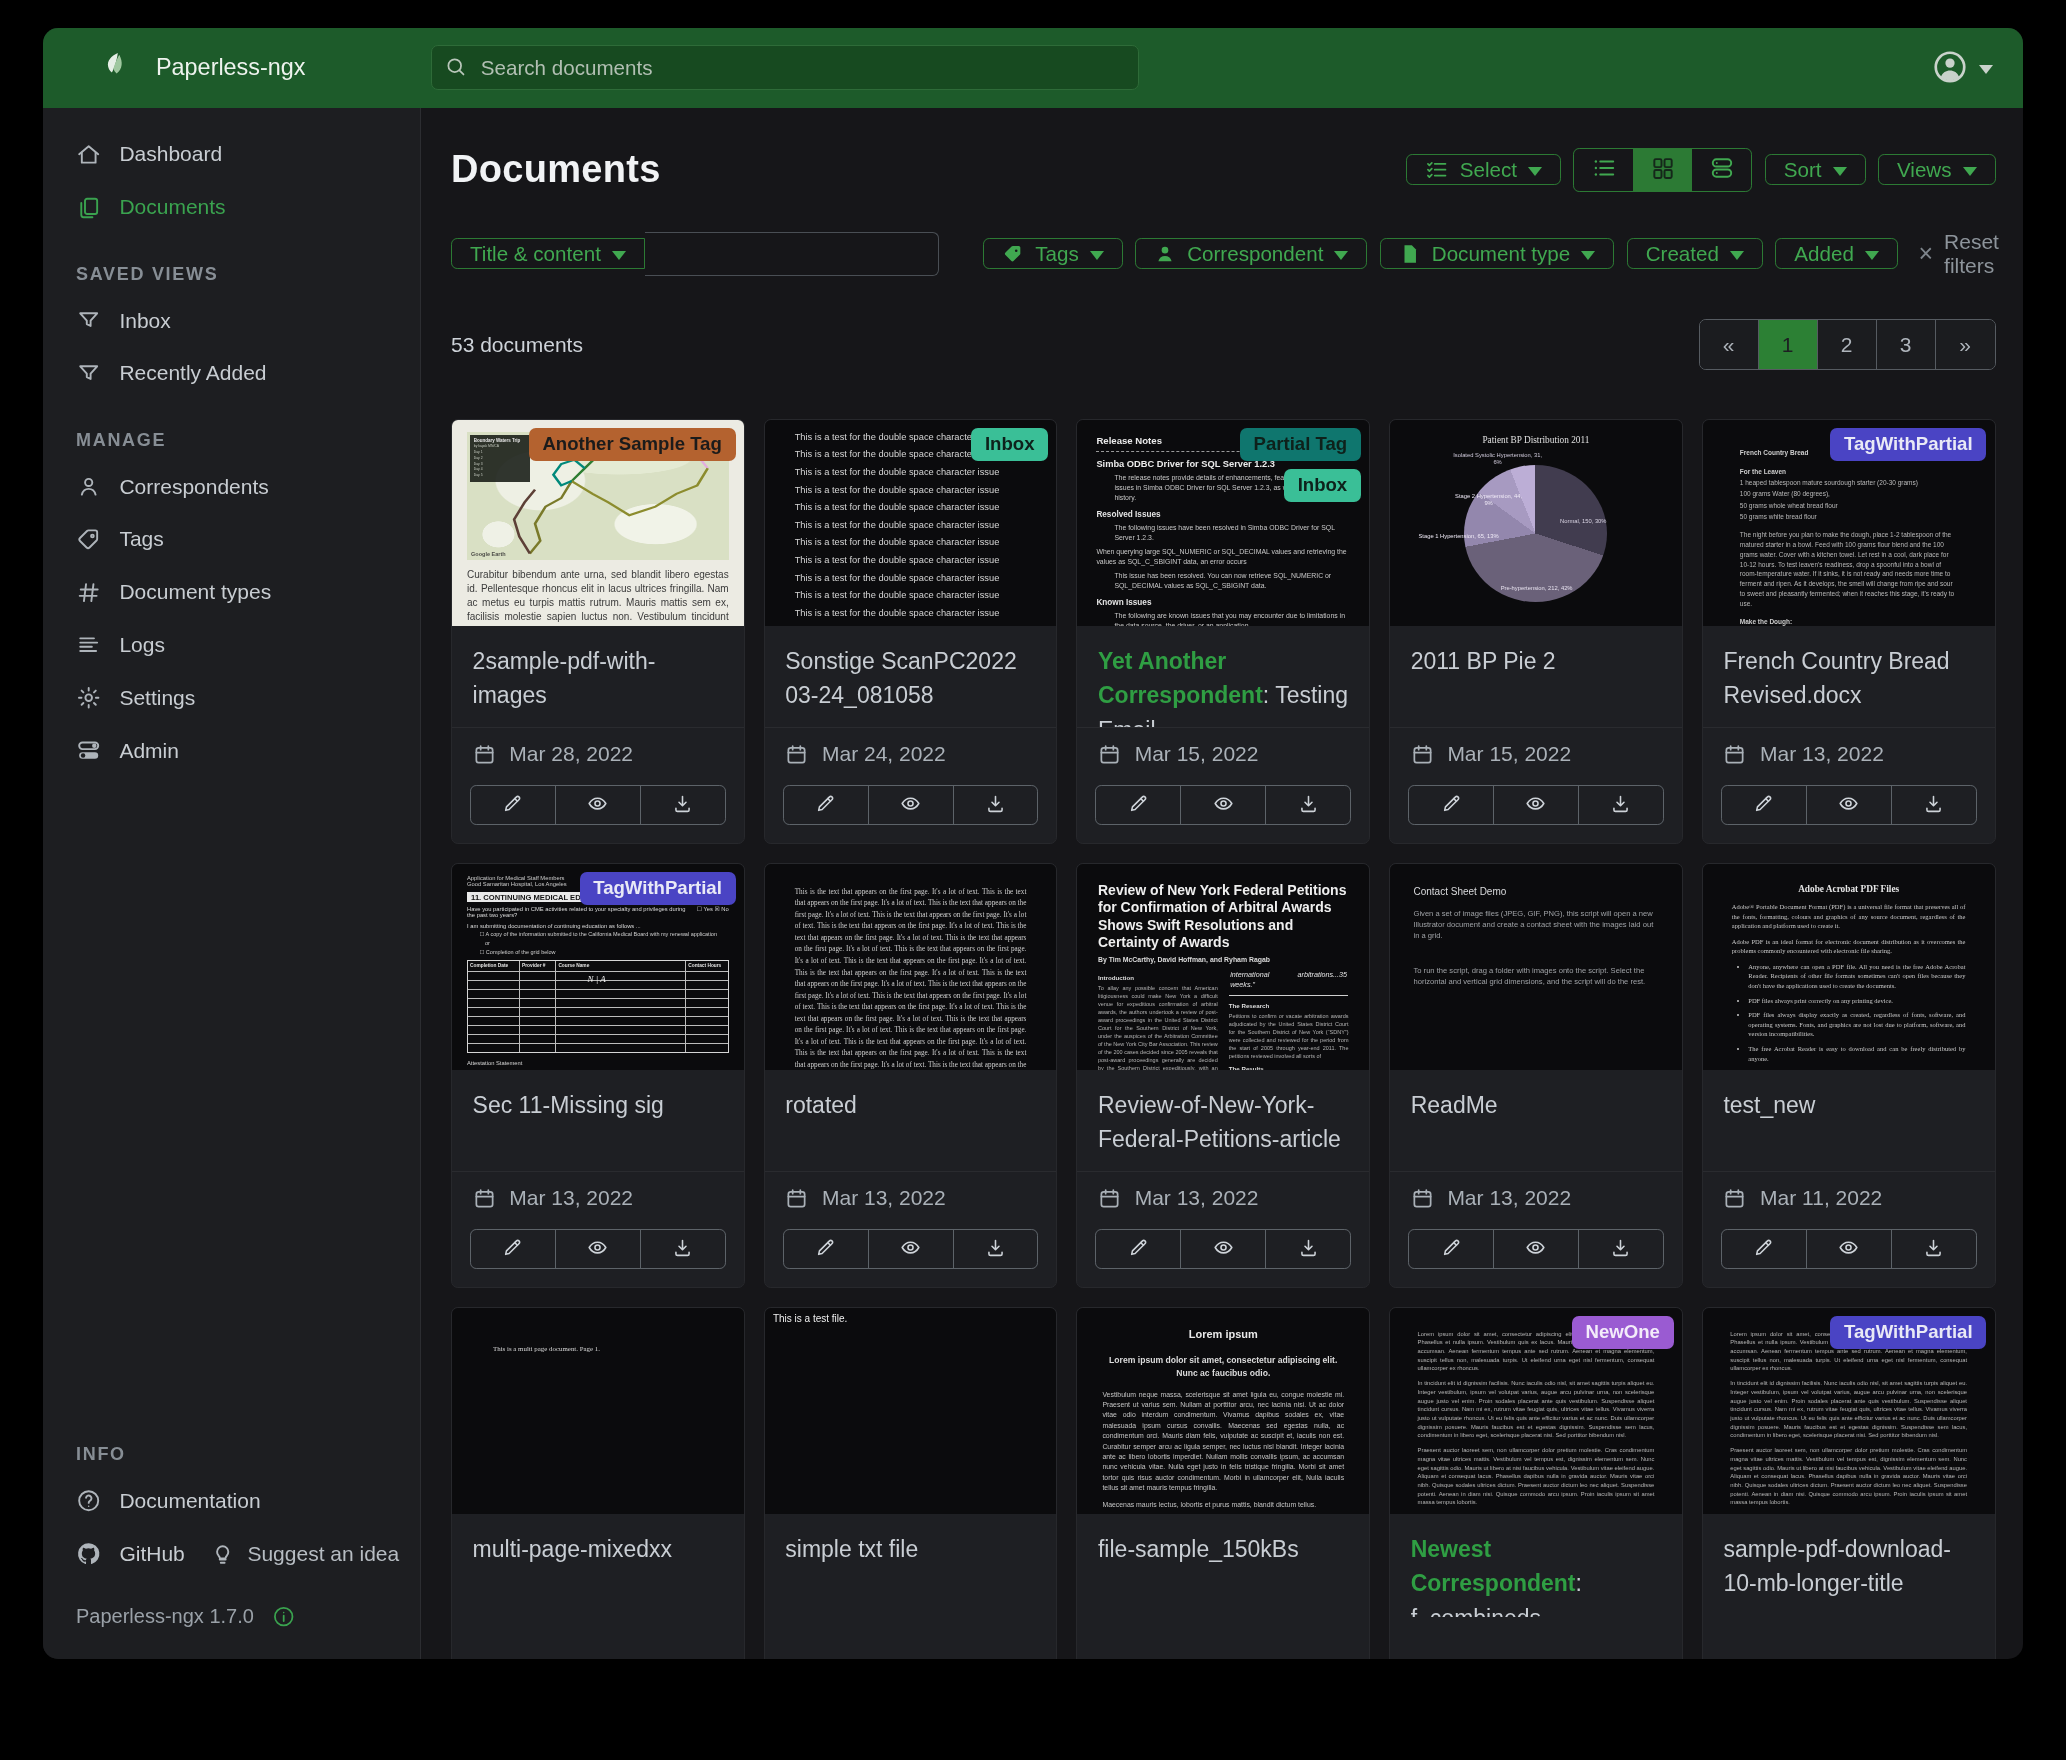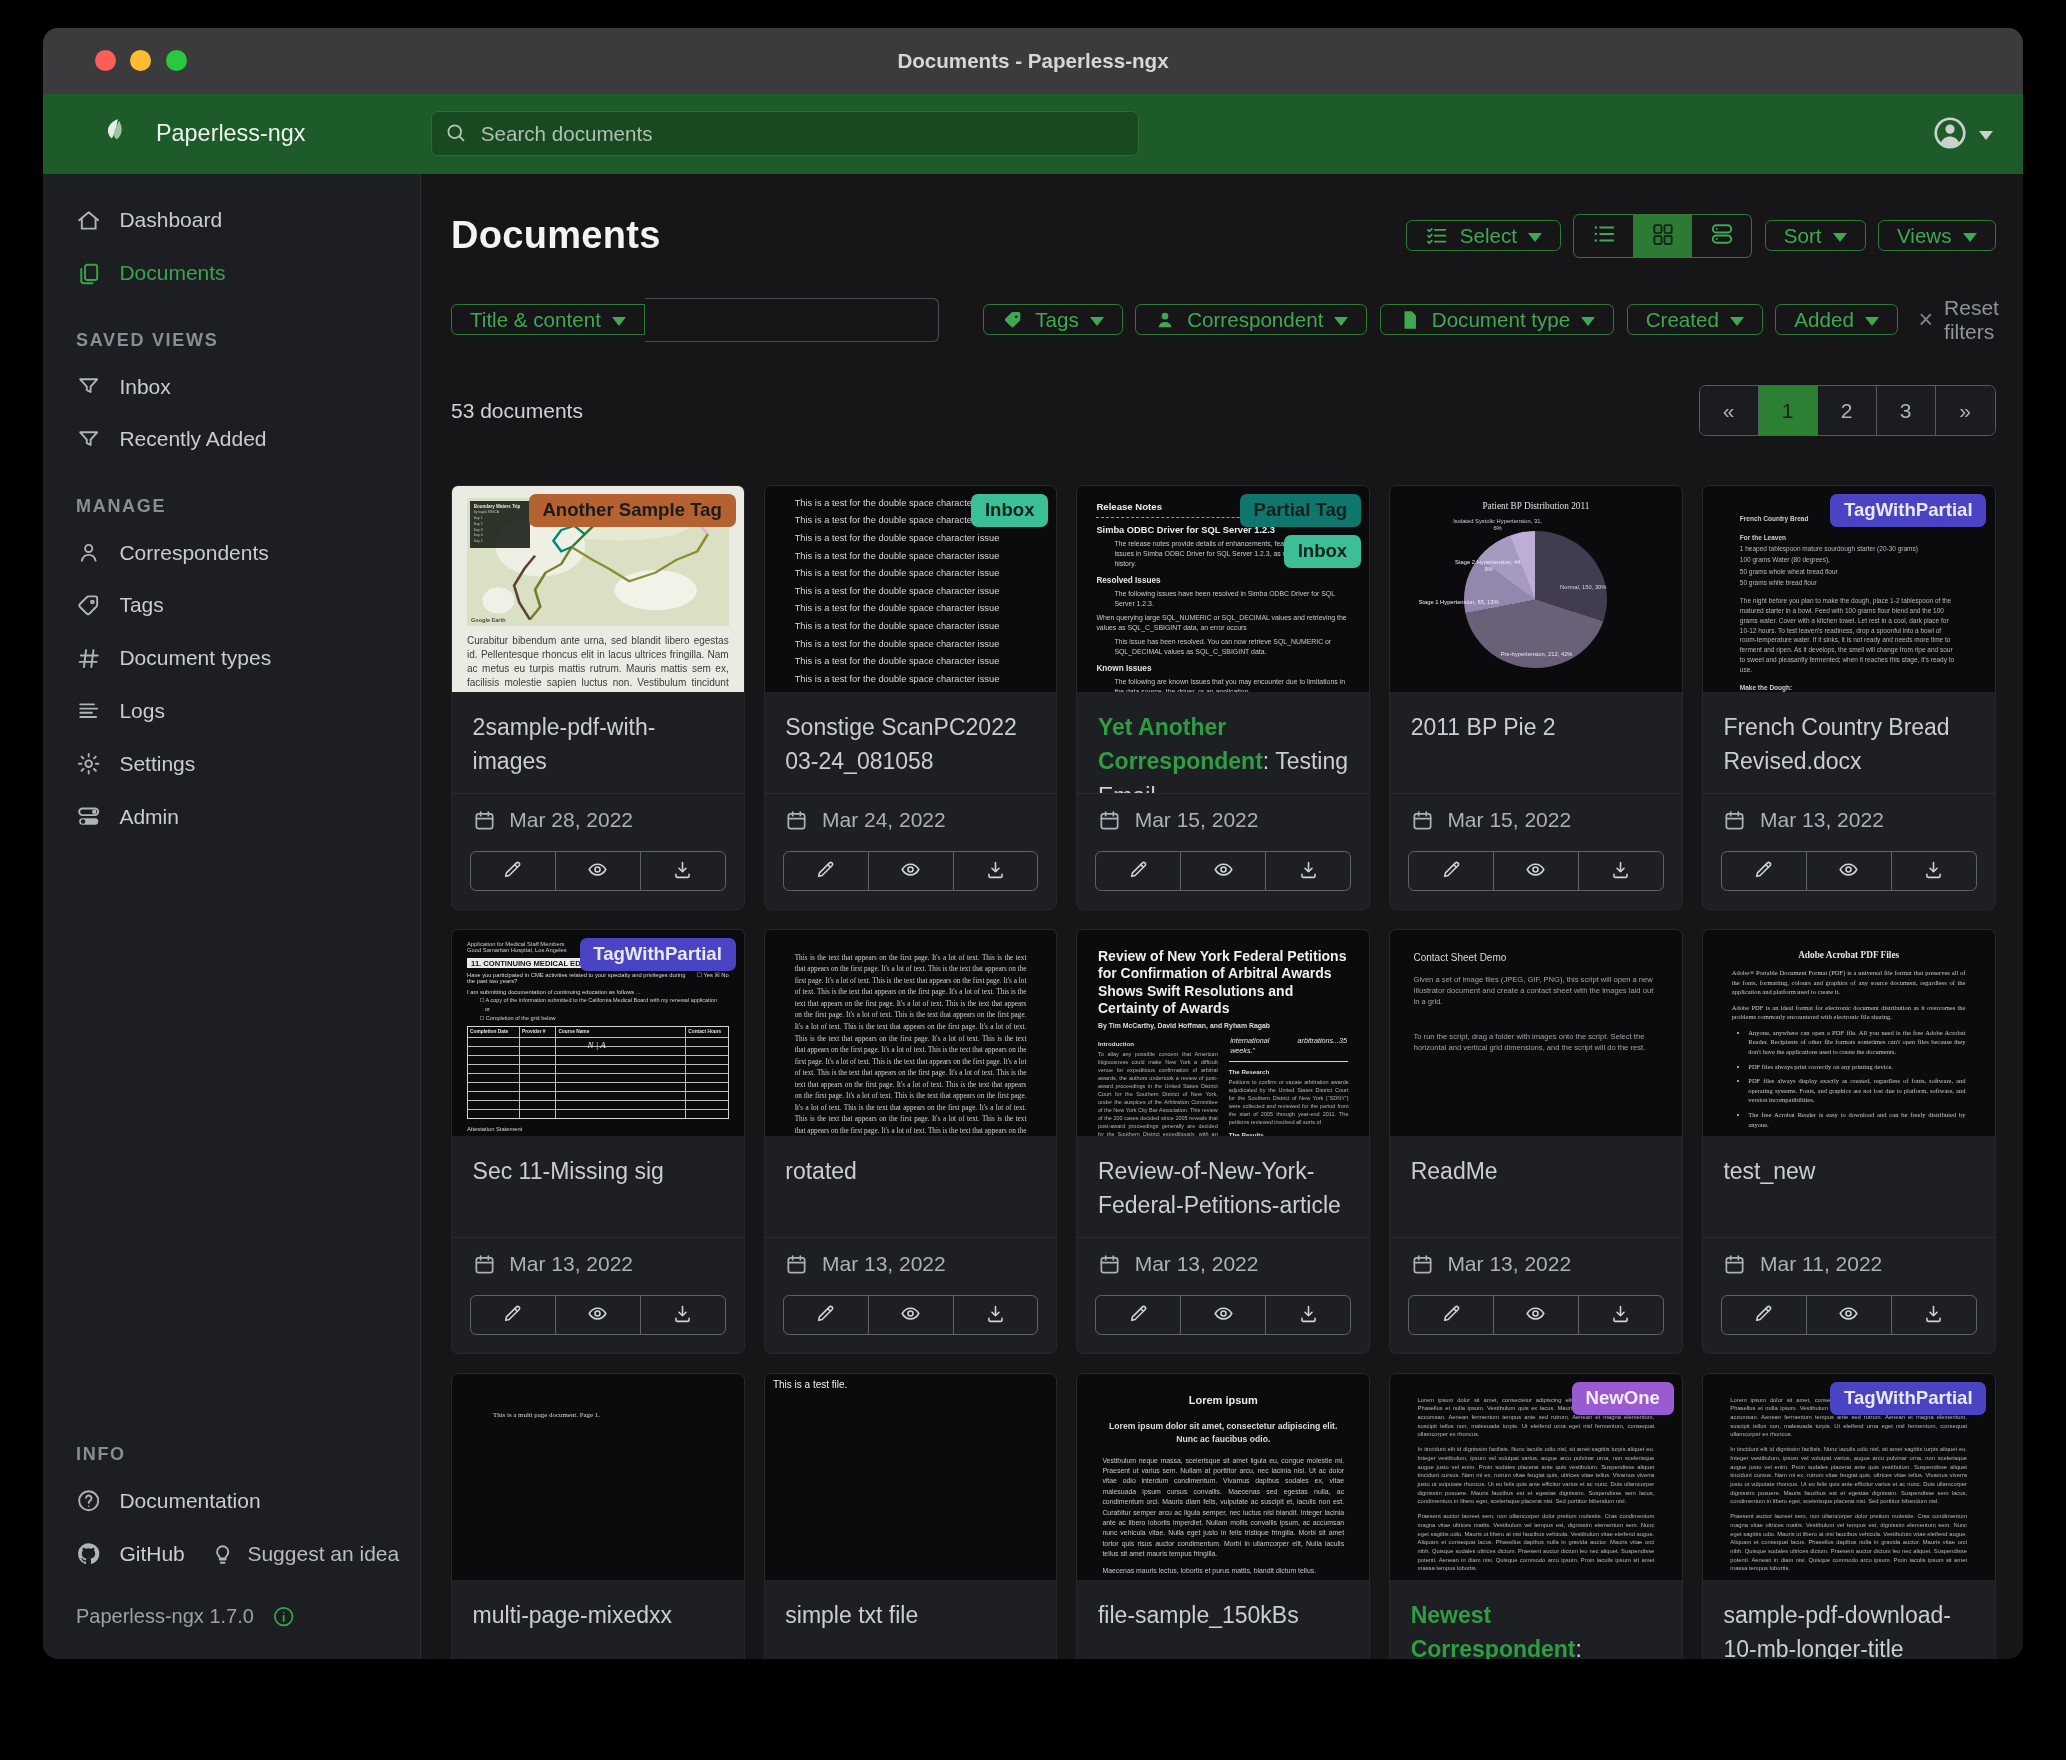--- a/index.html
+++ b/index.html
@@ -159,28 +159,20 @@
   .ftable .fc { border-right:0.7px solid #bdbdbd; font-size:4.8px; font-weight:700; color:#e2e2e2; padding:1.4px 2.1px; overflow:hidden; white-space:nowrap; }
   .ftable .fc:last-child { border-right:none; }
   .fna { position:absolute; left:46%; top:12.4px; font-family:"Liberation Serif",serif; font-style:italic; font-size:9px; color:#efefef; }
   .t-form .fatt { margin-top:6.9px; font-size:5.8px; color:#d5d5d5; }
 </style>
 </head>
 <body>
 
 <div class="window">
 
-  <div class="titlebar">
-    <div class="traffic">
-      <span class="tl red"></span>
-      <span class="tl yellow"></span>
-      <span class="tl green"></span>
-    </div>
-    <div class="titlebar-title">Documents - Paperless-ngx</div>
-  </div>
 
   <div class="appheader">
     <div class="brand">
       <span class="i"><svg viewBox="0 0 24 24" fill="none" stroke="currentColor" stroke-width="1.8" stroke-linecap="round" stroke-linejoin="round">
             <path d="M12.6 3c-5 2.2-8.1 5.9-7.3 10 .3 1.9 1.3 3.5 2.9 4.7C9.6 14.8 11.8 9.6 12.6 3z" fill="#e6efe6" stroke="none"></path>
             <path d="M13.7 4.3c2.9 5.4 2.5 10.6-2 14.1-1.2-1-2-2.3-2.4-3.7 1.1-3.7 2.6-7.3 4.4-10.4z" fill="#9fc79f" stroke="none"></path>
           </svg></span>
       <span>Paperless-ngx</span>
     </div>
     <div class="searchwrap">

